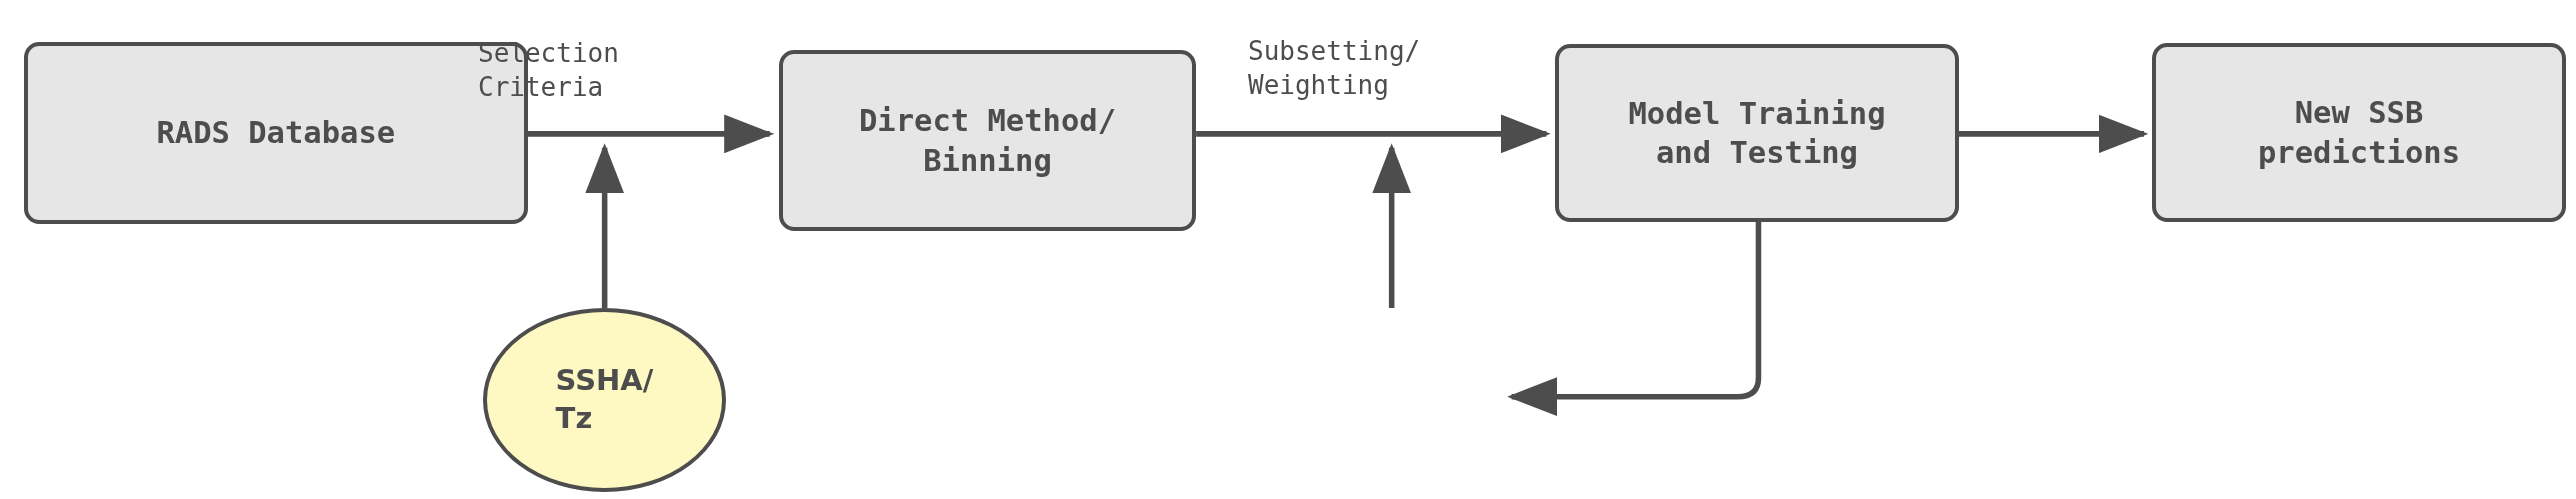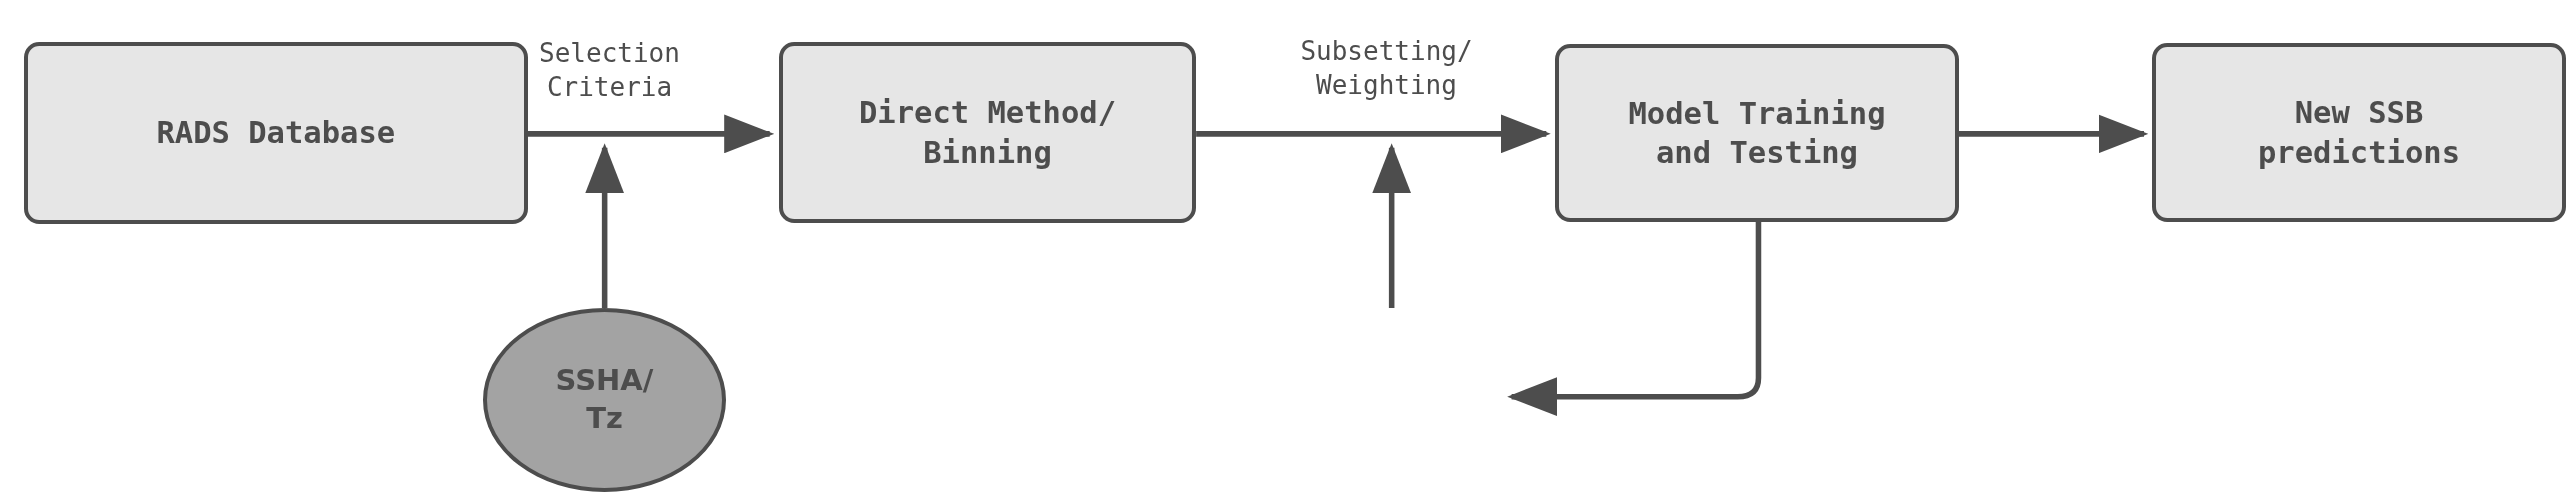--- a/index.html
+++ b/index.html
@@ -40,41 +40,39 @@
     font-weight: bold;
     font-size: 30.5px;
     line-height: 1.28;
     letter-spacing: 0px;
     white-space: pre-line;
     font-family: "DejaVu Sans Mono", "Liberation Mono", monospace;
   }
   .node-ellipse {
     position: absolute;
     box-sizing: border-box;
-    background: #a3a3a3;
+    background: #fef9c3;
     border: 4.9px solid #4d4d4d;
     border-radius: 50%;
     display: flex;
     align-items: center;
     justify-content: center;
-    text-align: center;
     color: #4d4d4d;
     font-weight: bold;
     font-size: 28px;
     line-height: 1.3;
     white-space: pre-line;
     font-family: "DejaVu Sans Mono", "Liberation Mono", monospace;
   }
   .edge-label {
     position: absolute;
     color: #4d4d4d;
     font-weight: normal;
     font-size: 26px;
     line-height: 1.28;
-    text-align: center;
     white-space: pre-line;
     font-family: "DejaVu Sans Mono", "Liberation Mono", monospace;
   }
   .ellipse-sans {
     font-family: "DejaVu Sans", "Liberation Sans", sans-serif;
     font-size: 29px;
   }
 </style>
 </head>
 <body>
@@ -98,21 +96,21 @@
 
     <line x1="2825" y1="193" x2="3092" y2="193" stroke="#4d4d4d" stroke-width="8" marker-end="url(#arrowhead)"></line>
 
     <path d="M2536,320 L2536,545 Q2536,572 2506,572 L2180,572" fill="none" stroke="#4d4d4d" stroke-width="8" marker-end="url(#arrowhead)"></path>
   </svg>
 
   <div class="node-box" style="left:11.8px; top:42px; width:504px; height:182px;margin-left:12px;">
     <span>RADS Database</span>
   </div>
 
-  <div class="node-box" style="left:779px; top:42px; width:417px; height:181px;">
+  <div class="node-box" style="left:779px; top:50px; width:417px; height:181px;">
     <span>Direct Method/
 Binning</span>
   </div>
 
   <div class="node-box" style="left:1555px; top:44px; width:404px; height:178px;">
     <span>Model Training
 and Testing</span>
   </div>
 
   <div class="node-box" style="left:2152px; top:43px; width:414px; height:179px;">

